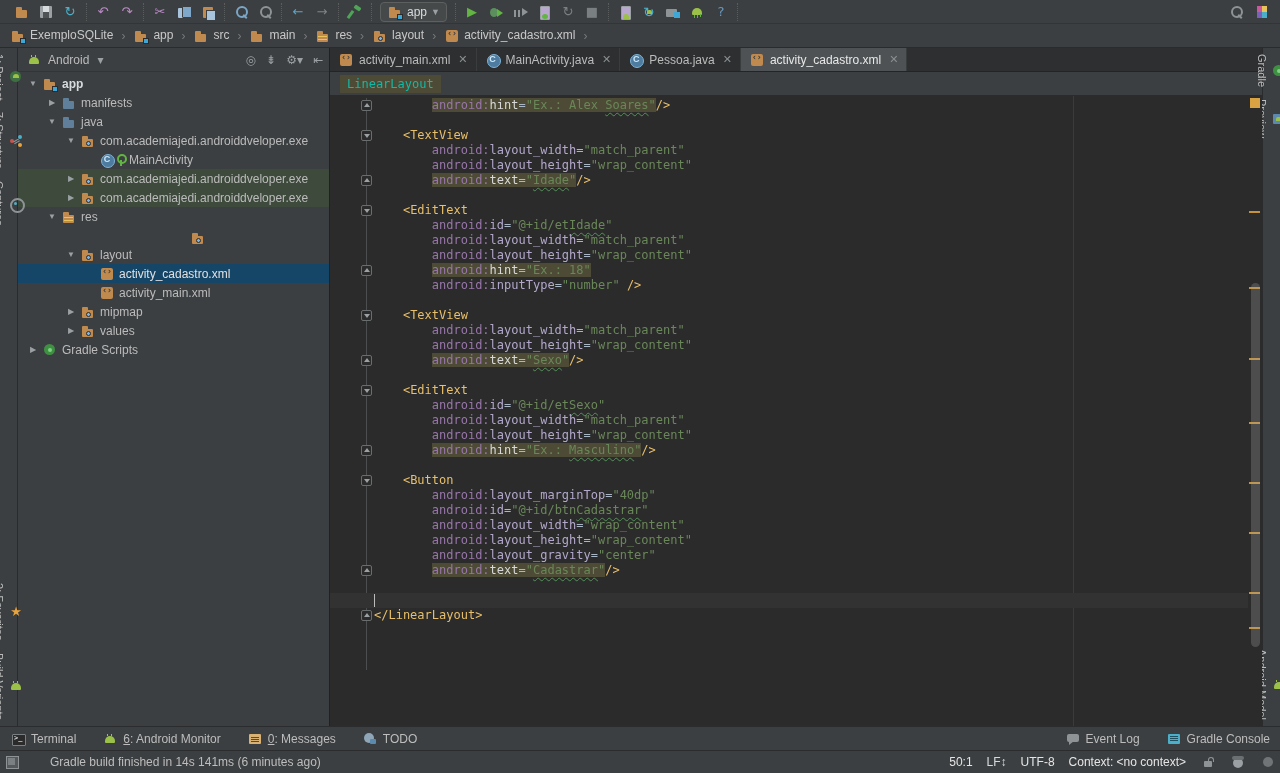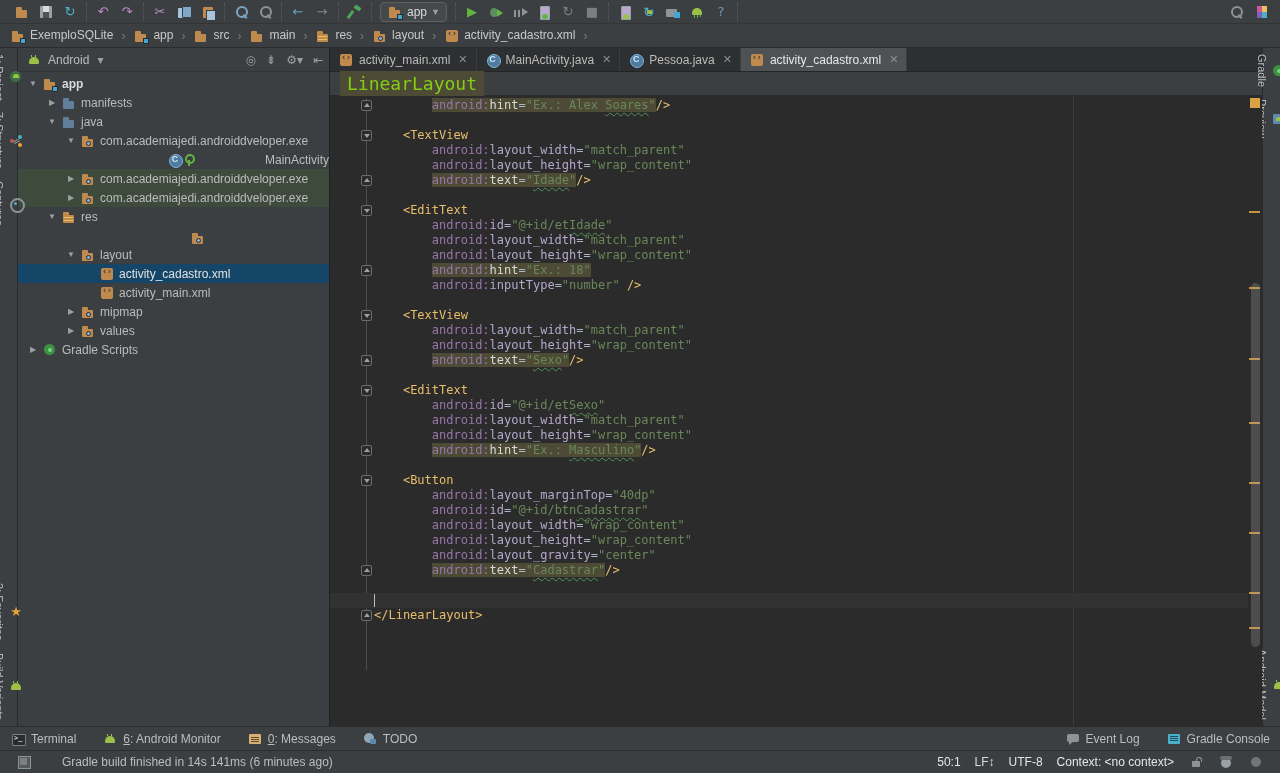--- a/index.html
+++ b/index.html
@@ -160,21 +160,21 @@
   
   #editor{flex:1;display:flex;flex-direction:column;min-width:0;background:#2B2B2B}
   #tabs{height:24px;background:#2D2F31;display:flex;align-items:stretch;
     border-bottom:1px solid #232525}
   .tab{display:flex;align-items:center;gap:5px;padding:0 8px;color:#BBBBBB;
     border-right:1px solid #3a3d3e;cursor:default}
   .tab.active{background:#4E5254;color:#E8E8E8}
   .tab .x{color:#8a8f91;margin-left:3px;font-size:11px}
   #chiprow{height:24px;background:#3C3F41;display:flex;align-items:center;
     padding:0 10px;border-bottom:1px solid #292B2C}
-  #chip{background:#4D4B35;color:#84cc16;padding:2px 7px;font-family:"DejaVu Sans Mono",monospace;font-size:18px}
+  #chip{background:#4D4B35;color:#14b8a6;padding:2px 7px;font-family:"DejaVu Sans Mono",monospace;font-size:12px}
   #code-wrap{position:relative;flex:1;overflow:hidden;background:#2B2B2B}
   #code{position:absolute;left:0;top:0;right:14px;bottom:0;padding-top:2px;
     font-family:"DejaVu Sans Mono",monospace;font-size:12px;line-height:15px;white-space:pre}
   .cl{height:15px;position:relative;padding-left:44px}
   .cl.cur{background:#323232}
   .cl.cur::before{content:"";position:absolute;left:44px;top:1px;width:1px;height:13px;background:#BBBBBB}
   .c-p{color:#A9B7C6}.c-n{color:#9876AA}.c-a{color:#B3A8CC}
   .c-e{color:#A9B7C6}.c-v{color:#6A8759}.c-t{color:#E8BF6A}
   .h{background:#4D4B35}
   .h.c-a{color:#D8D8D8}
@@ -199,21 +199,21 @@
   .dtab.on{background:#4E5254;color:#E8E8E8}
   .dtab.off{background:#2D2F31}
 
   
   #bottombar{height:24px;background:#3C3F41;border-top:1px solid #2a2c2d;
     display:flex;align-items:center;padding:0 10px;gap:26px;color:#BDBDBD}
   #bottombar .bitem{display:flex;align-items:center;gap:5px;cursor:default}
   #bottombar .spacer{flex:1}
   #bottombar u{text-decoration:underline}
   #statusbar{height:23px;background:#3C3F41;border-top:1px solid #2a2c2d;
-    display:flex;align-items:center;padding:0 16px;gap:14px;color:#BDBDBD}
+    display:flex;align-items:center;padding:0 4px;gap:14px;color:#BDBDBD}
   #statusbar .msg{margin-left:16px}
   #statusbar .spacer{flex:1}
   .dim{color:#e5e5e5}
   .sb{cursor:default}
 </style>
 </head>
 <body>
 
 <div id="toolbar">
     <div class="grp">
@@ -372,21 +372,21 @@
           <span class="ic fb"></span>
           <span>java</span>
         </div>
         <div class="trow" style="padding-left: 48px;">
           <span class="chev">▼</span>
           <span class="ic fo">
             <i class="bdot"></i>
           </span>
           <span>com.academiajedi.androiddveloper.exe</span>
         </div>
-        <div class="trow" style="padding-left: 67px; justify-content: space-between;">
+        <div class="trow" style="padding-left: 67px;">
           <span class="chev"></span>
           <span style="display: inline-flex;">
             <span class="ic fcls"></span>
             <span class="ic fkey"></span>
           </span>
           <span>MainActivity</span>
         </div>
         <div class="trow grn" style="padding-left: 48px;">
           <span class="chev">▶</span>
           <span class="ic fo">

